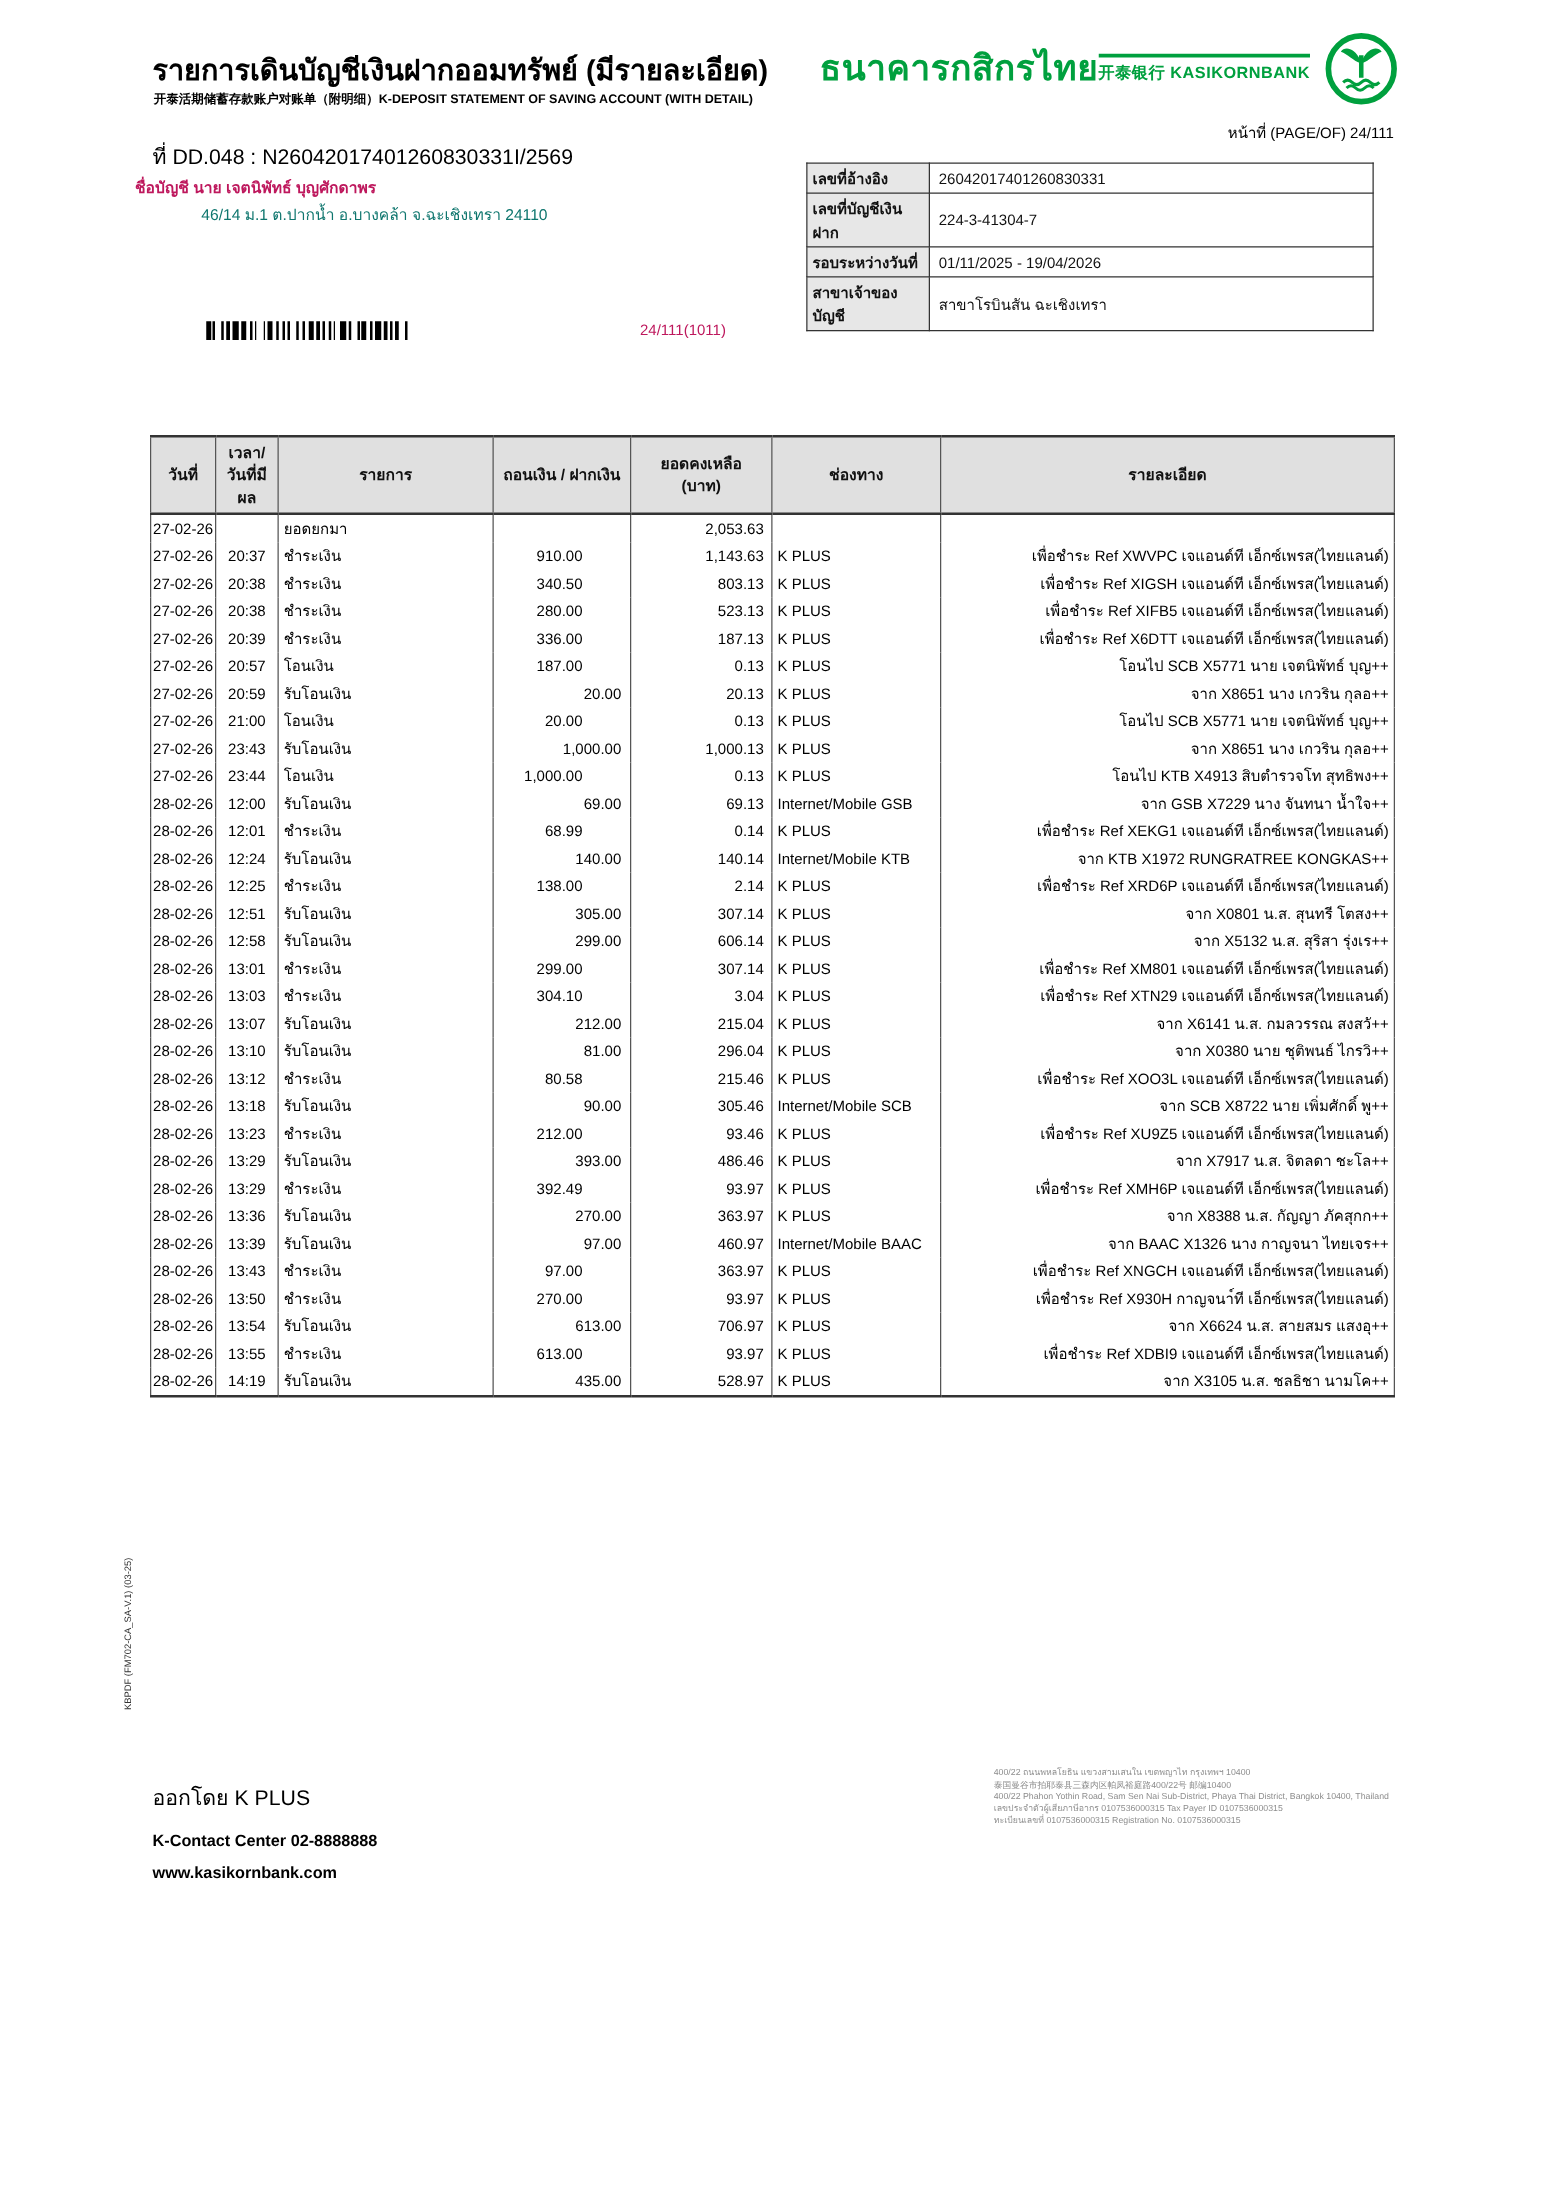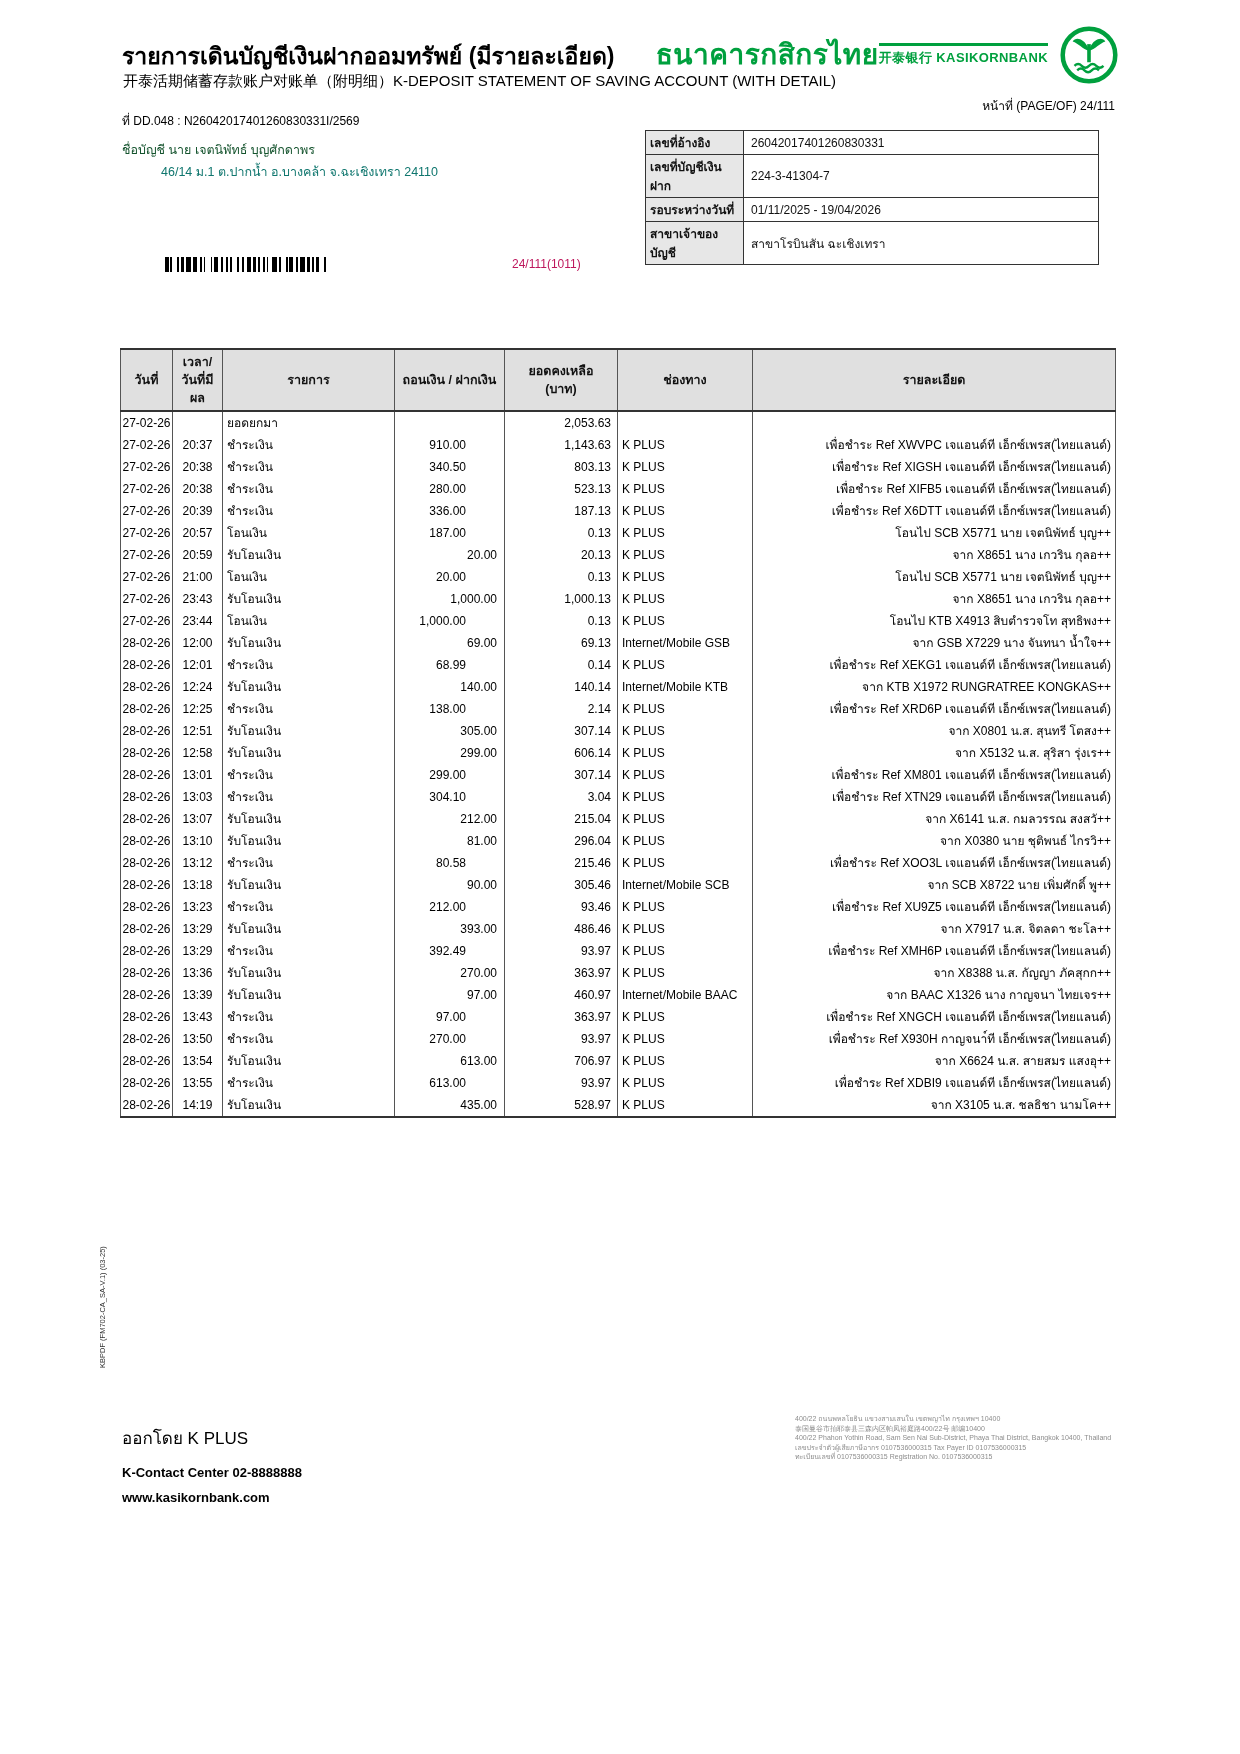--- a/index.html
+++ b/index.html
@@ -7,32 +7,32 @@
   body {
     width:1240px; height:1754px;
     font-family:"Liberation Sans","DejaVu Sans",sans-serif;
     color:#111;
     position:relative;
   }
   .sheet { position:relative; width:1240px; height:1754px; overflow:hidden; background:#fff; }
 
   
   .doc-title { position:absolute; left:122px; top:38px; font-size:23px; font-weight:bold; color:#000; }
-  .doc-subtitle { position:absolute; left:123px; top:72px; font-size:15px; font-weight:normal; color:#000; }
+  .doc-subtitle { position:absolute; left:123px; top:72px; font-size:10px; font-weight:bold; color:#000; }
 
   .logo { position:absolute; right:122px; top:26px; display:flex; align-items:center; gap:12px; }
   .logo-text { display:flex; flex-direction:row; align-items:stretch; }
   .logo-th { font-size:28px; font-weight:bold; color:#00A03E; line-height:1.05; letter-spacing:0.5px; }
   .logo-sub { border-top:3px solid #00A03E; margin-top:3px; padding-top:3px; font-size:13px; font-weight:bold; color:#00A03E; letter-spacing:0.4px; white-space:nowrap; }
   .logo-mark { width:58px; height:58px; }
 
   .page-of { position:absolute; right:125px; top:96px; font-size:12px; color:#000; }
 
-  .doc-no { position:absolute; left:122px; top:111px; font-size:12px; color:#000; }
-  .acct-name { position:absolute; left:122px; top:140px; font-size:12.5px; color:#14532d; }
+  .doc-no { position:absolute; left:122px; top:111px; font-size:17px; color:#000; }
+  .acct-name { position:absolute; left:108px; top:140px; font-size:12.5px; color:#be185d;font-weight:bold; }
   .acct-addr { position:absolute; left:161px; top:162px; font-size:12.5px; color:#0f766e; }
 
   
   .info-box { position:absolute; left:645px; top:130px; width:454px; border-collapse:collapse; }
   .info-box td { border:1px solid #333; height:24px; font-size:12px; vertical-align:middle; }
   .info-box td.lbl { background:#e7e7e7; font-weight:bold; width:98px; padding:2px 4px; }
   .info-box td.val { padding:2px 7px; background:#fff; }
 
   
   .barcode { position:absolute; left:165px; top:257px; width:210px; height:15px; }

